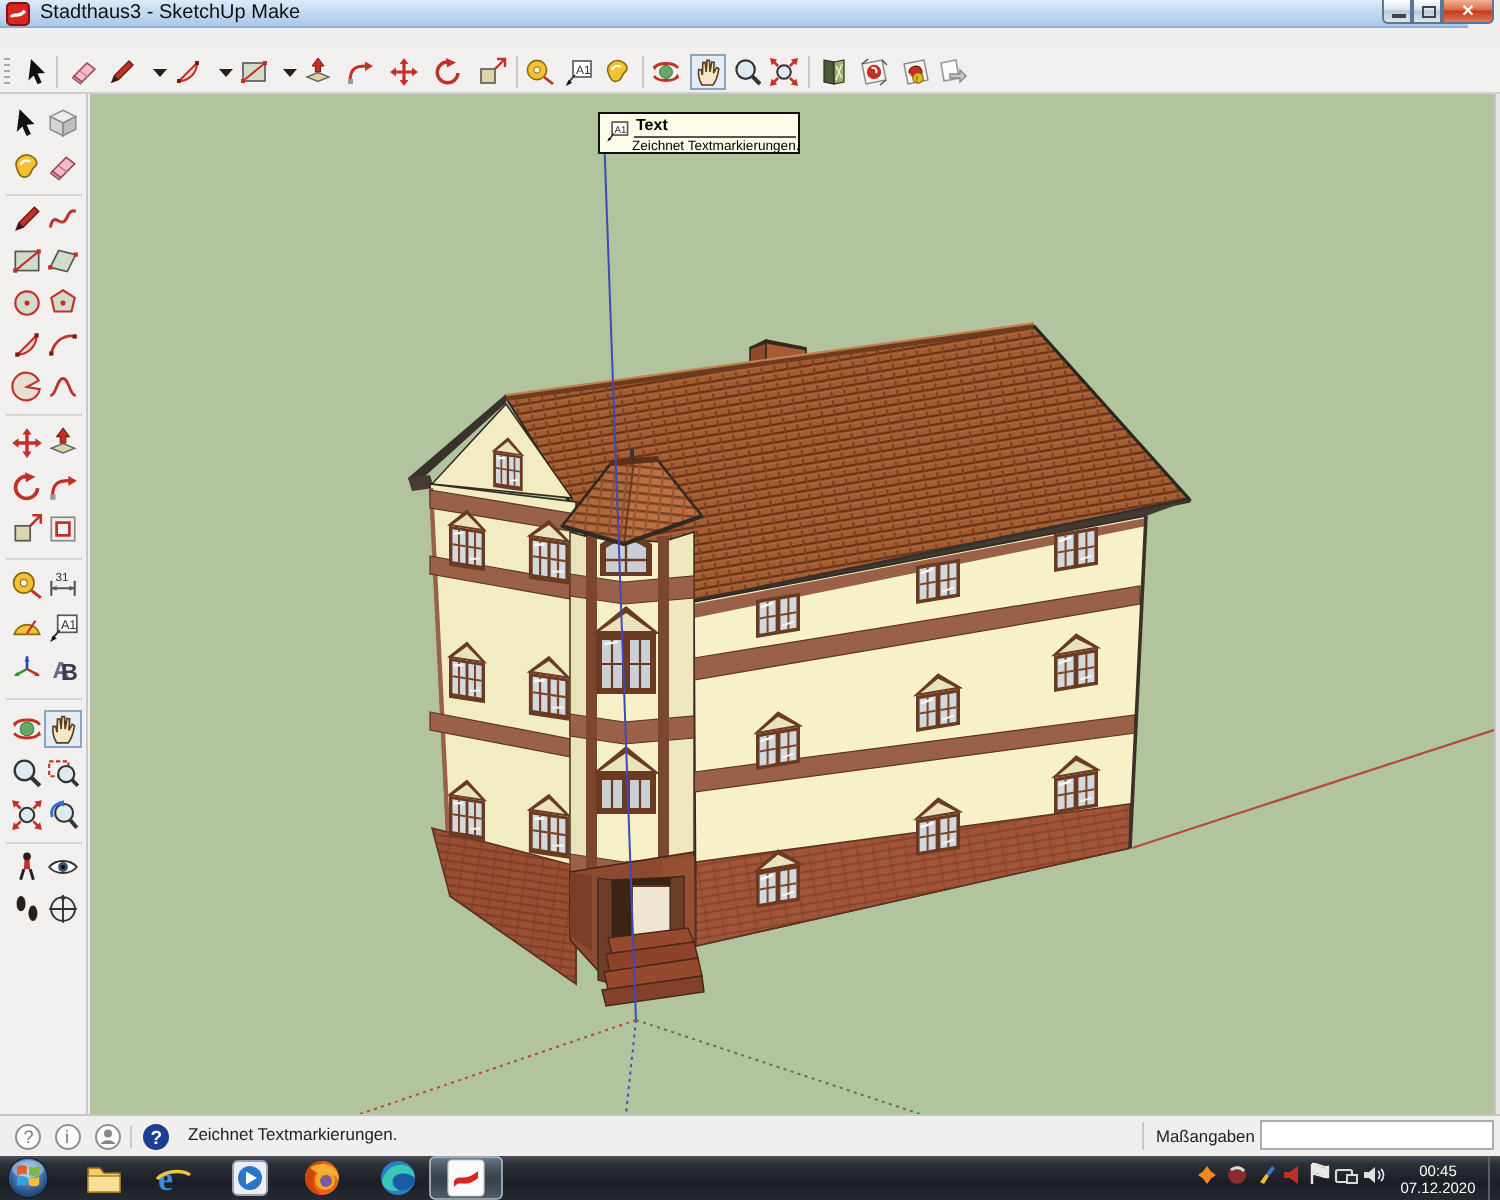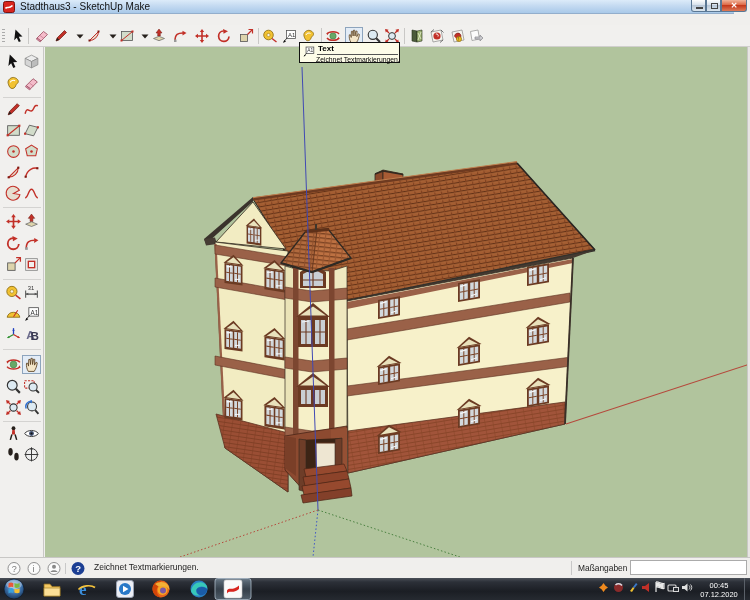--- a/index.html
+++ b/index.html
@@ -31,21 +31,21 @@
 .tic svg { width:16px; height:16px; display:block; }
 .pressed { outline:1px solid #8da4bd; background:#e3ecf6; }
 
 #pal { position:absolute; left:0; top:47px; width:44px; height:510px; background:#f1f0ee; border-right:1px solid #c9c8c6; }
 .pic { position:absolute; width:17px; height:17px; }
 .pic svg { width:17px; height:17px; display:block; }
 .psep { position:absolute; left:3px; width:38px; height:1px; background:#d4d3d1; }
 
 #vp { position:absolute; left:45px; top:47px; width:705px; height:510px; background:#b1c49d; }
 
-#tip { position:absolute; left:299px; top:42px; width:101px; height:21px; background:#fdfce8; border:1px solid #111; font-size:7.5px; z-index:30; }
+#tip { position:absolute; left:299px; top:56px; width:101px; height:21px; background:#fdfce8; border:1px solid #111; font-size:7.5px; z-index:30; }
 #tip .t1 { position:absolute; left:18px; top:1px; font-weight:bold; font-size:8px; }
 #tip .ln { position:absolute; left:17px; right:1px; top:11px; height:1px; background:#555; }
 #tip .t2 { position:absolute; left:16px; top:12.5px; font-size:6.8px; white-space:nowrap; }
 #tip svg { position:absolute; left:2px; top:2px; }
 
 #status { position:absolute; left:0; top:557px; width:750px; height:21px; background:#f0efed; border-top:1px solid #c8c7c5; font-size:8.5px; color:#222; }
 
 #task { position:absolute; left:0; top:578px; width:750px; height:22px;
   background:linear-gradient(#4a5058 0%, #2c3038 18%, #1b1e24 60%, #262a31 100%); }
 </style>

